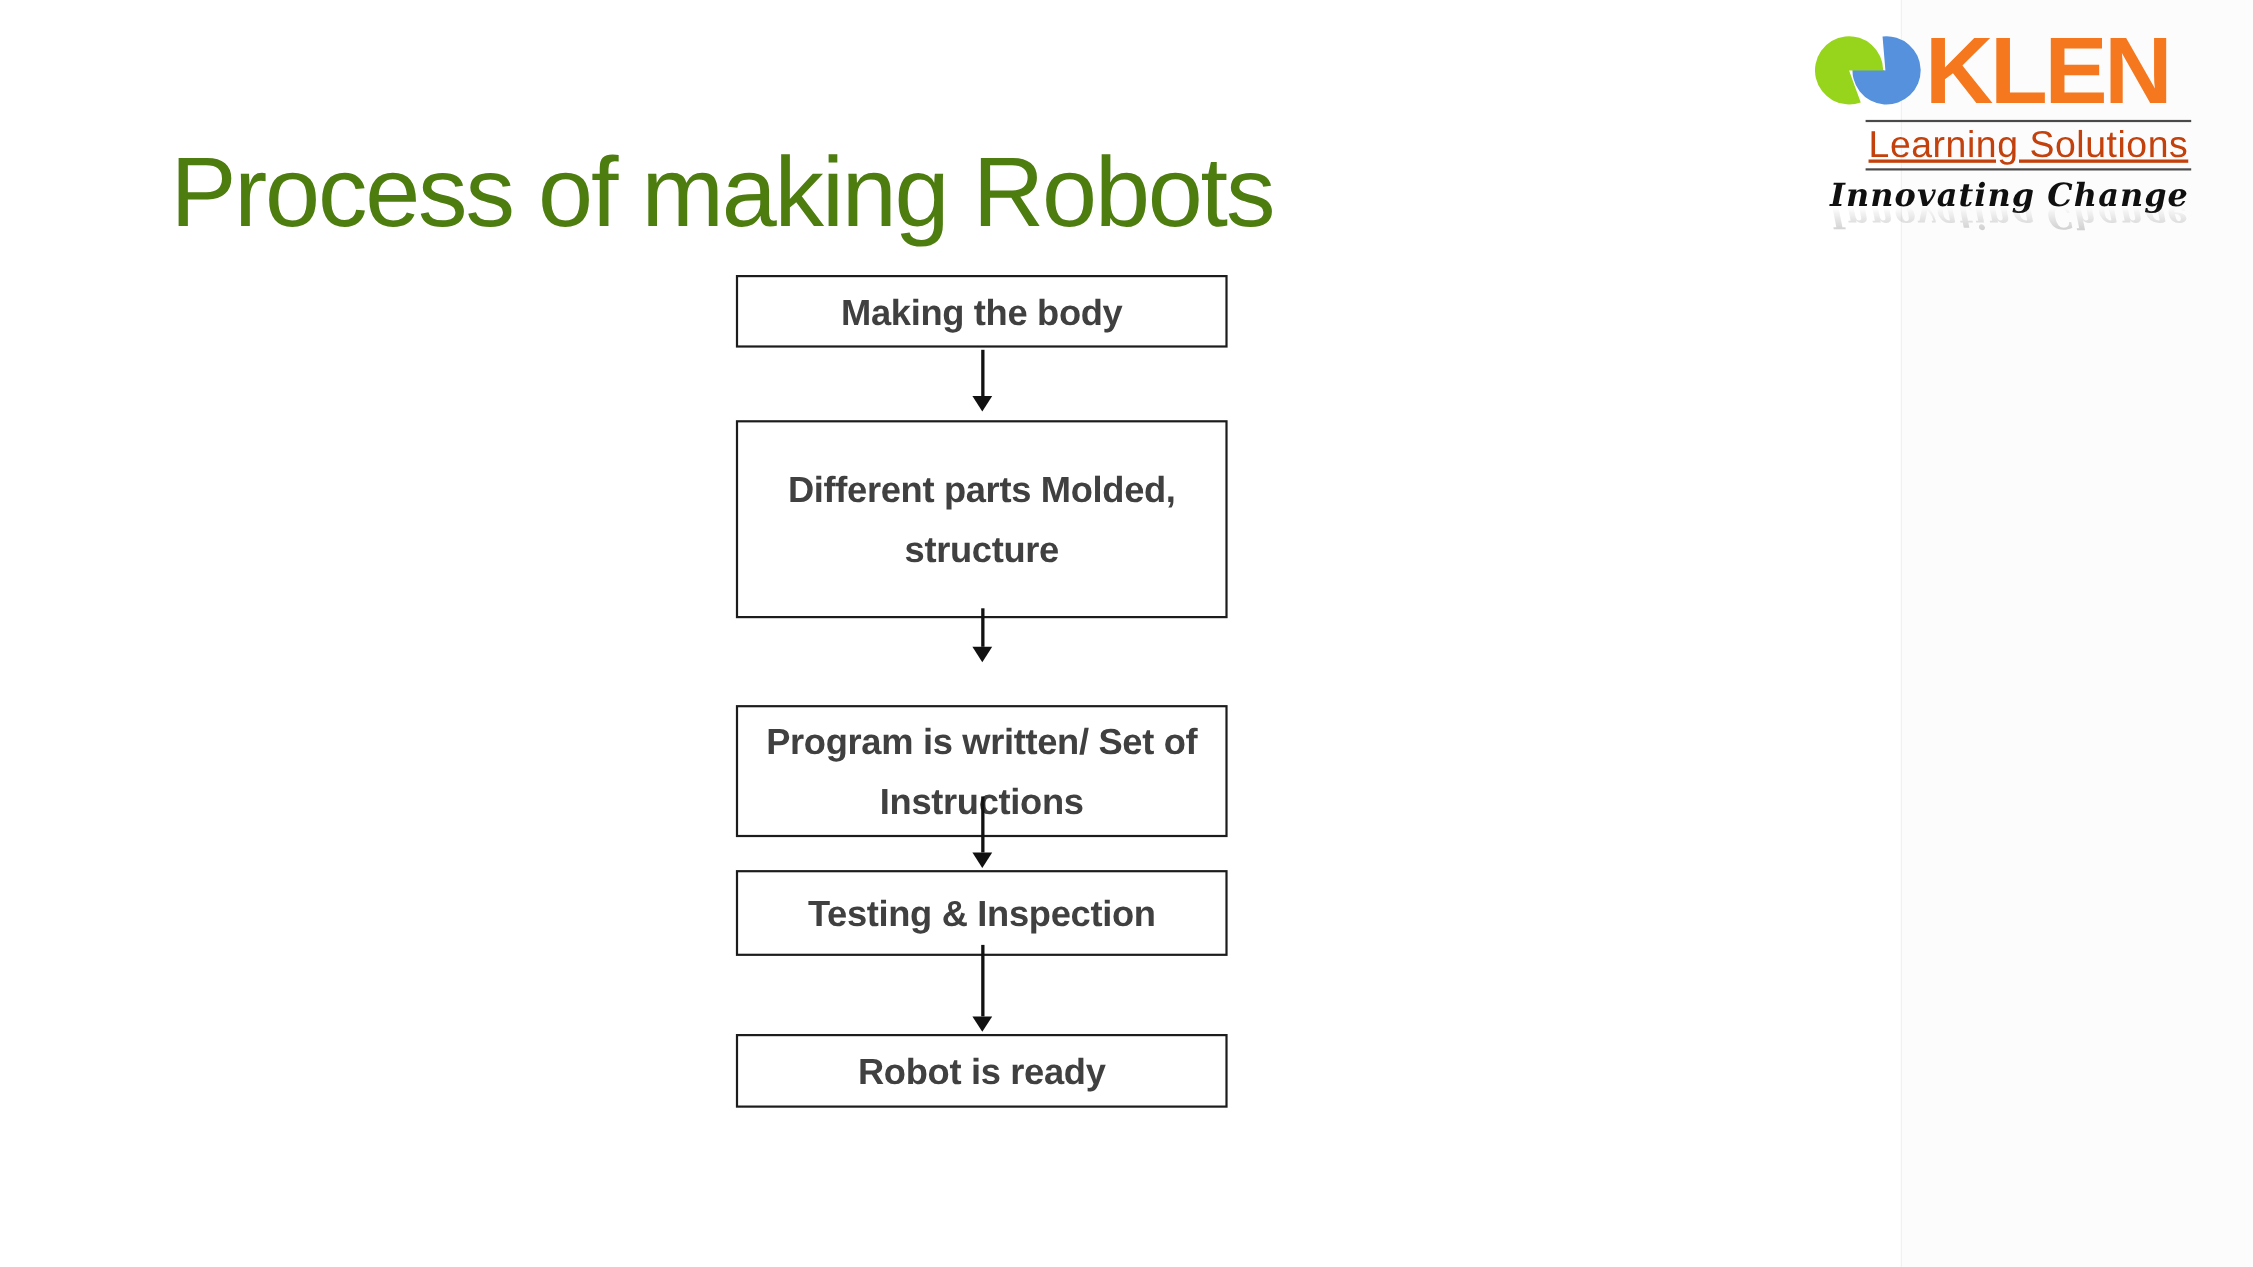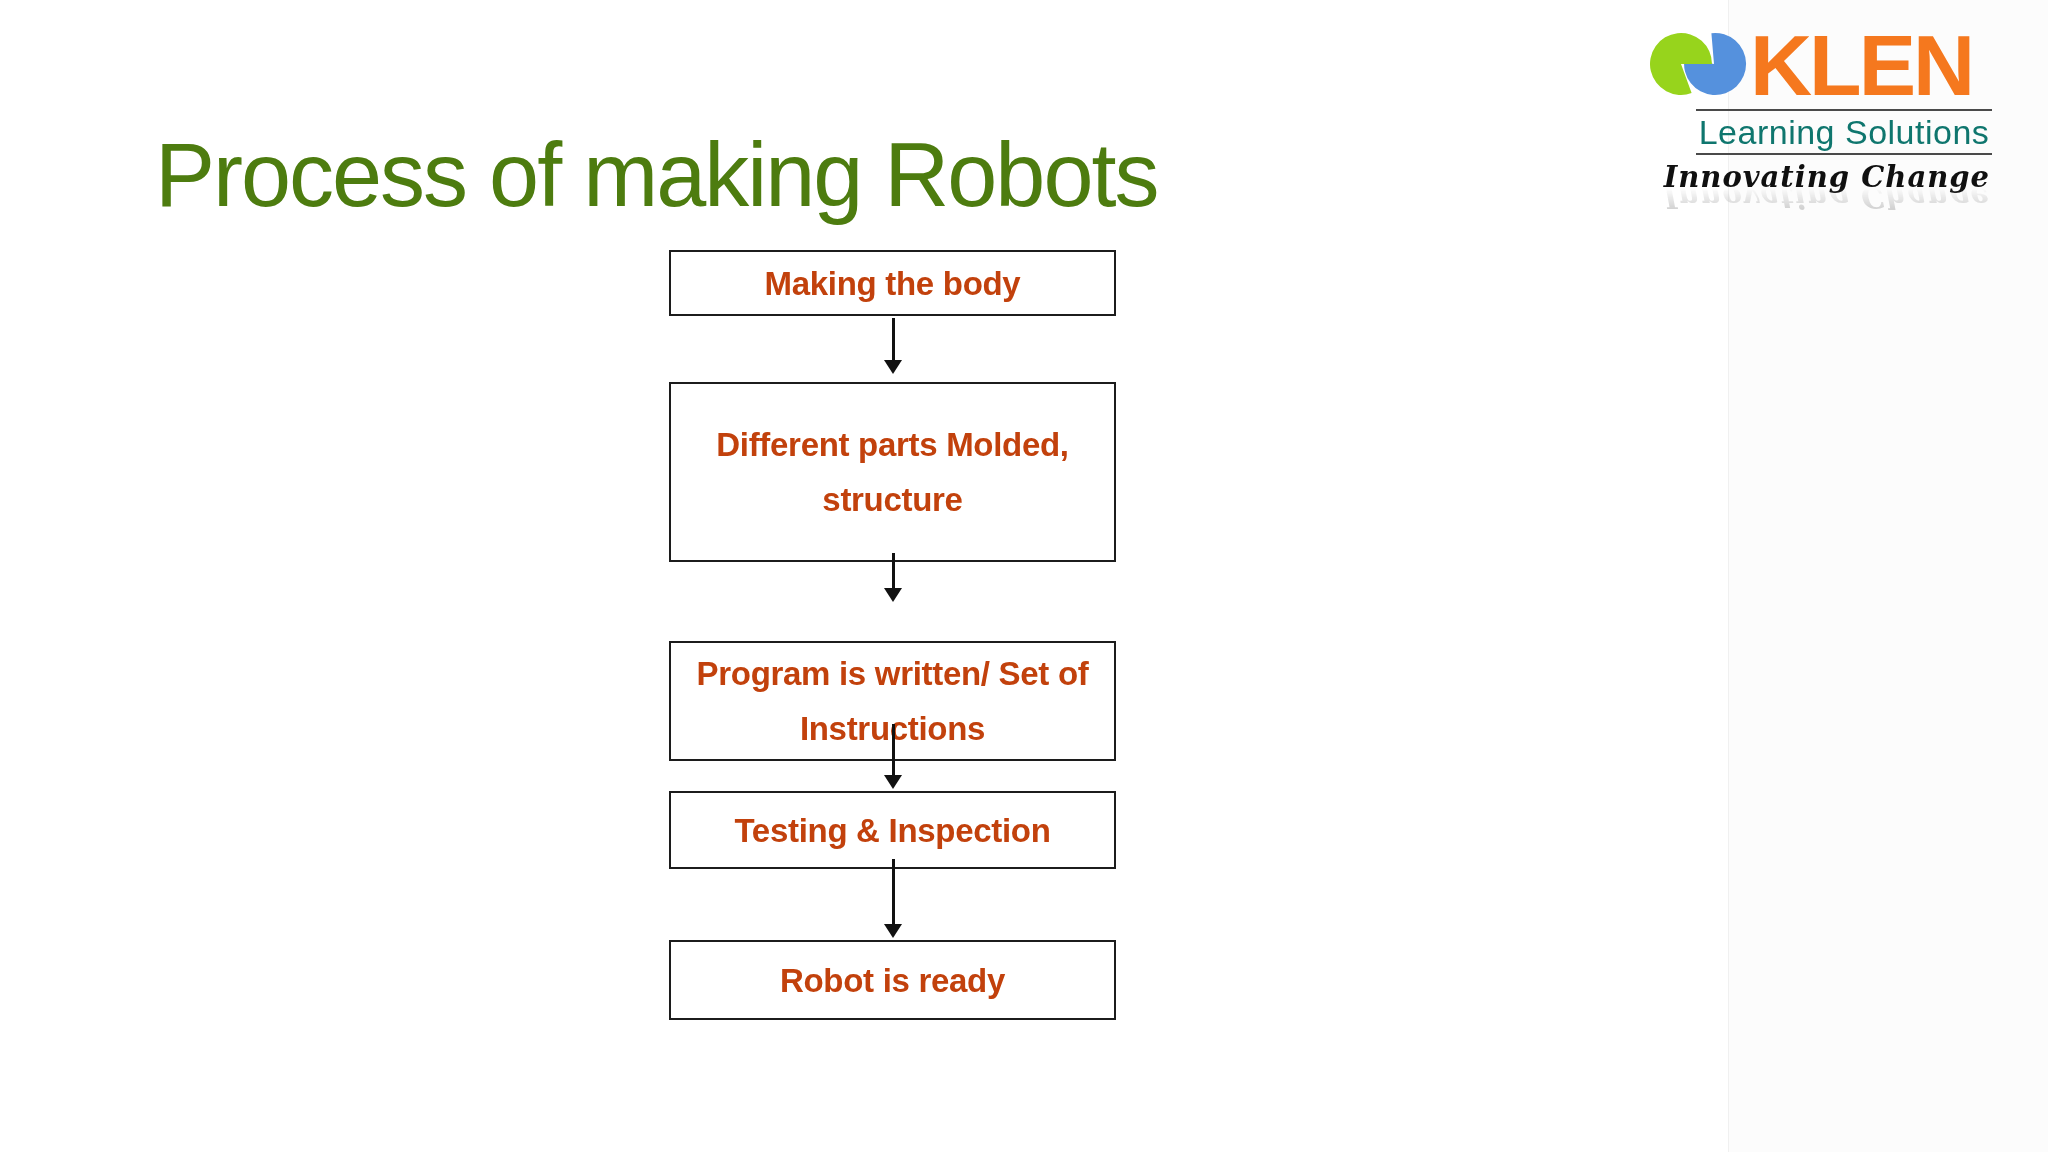--- a/index.html
+++ b/index.html
@@ -28,27 +28,27 @@
 
   
   .fbox{
     position:absolute;left:669px;width:447px;box-sizing:border-box;
     border:2px solid #1c1c1c;background:#ffffff;
     display:flex;flex-direction:column;justify-content:center;align-items:center;
     text-align:center;z-index:1;
   }
   .fline{
     font-size:33px;font-weight:700;letter-spacing:-0.3px;
-    color:#c2410c;line-height:55px;white-space:nowrap;
+    color:#404040;line-height:55px;white-space:nowrap;
   }
   .b1{top:250px;height:66px;}
   .b2{top:382px;height:180px;}
   .b3{top:603px;height:120px;margin-top:38px;}
   .b4{top:791px;height:78px;}
-  .b5{top:940px;height:80px;}
+  .b5{top:940px;height:67px;}
 
   
   .arrow{position:absolute;left:884px;width:18px;display:flex;flex-direction:column;align-items:center;z-index:1;}
   .arrow .shaft{width:3px;background:#111111;}
   .arrow .head{width:0;height:0;border-left:9px solid transparent;border-right:9px solid transparent;border-top:14px solid #111111;}
   .a1{top:318px;} .a1 .shaft{height:42px;}
   .a2{top:553px;} .a2 .shaft{height:35px;}
   .a3{top:724px;} .a3 .shaft{height:51px;}
   .a4{top:859px;} .a4 .shaft{height:65px;}
 
@@ -57,21 +57,21 @@
   .logo-top{display:flex;align-items:flex-start;height:72px;}
   .logo-mark{width:100px;height:68px;flex:0 0 auto;}
   .brand{
     font-size:86px;font-weight:700;letter-spacing:-3px;line-height:70px;
     color:#F5781E;font-family:"Liberation Sans", sans-serif;
   }
   .rule{height:2px;background:#4a4a4a;margin-left:46px;}
   .rule-top{margin-top:7px;}
   .logo-sub{
     margin-left:46px;text-align:center;
-    font-size:34px;line-height:42px;color:#0f766e;letter-spacing:0.5px;
+    font-size:34px;line-height:42px;color:#c2410c;letter-spacing:0.5px;text-decoration:underline;
   }
   .logo-tag{
     margin-top:6px;text-align:right;padding-right:2px;
     font-family:"DejaVu Serif", cursive;font-style:italic;font-weight:700;
     font-size:29px;line-height:32px;color:#101010;letter-spacing:1px;
   }
   .logo-tag-refl{
     transform:scaleY(-1);
     color:#a9a9a9;opacity:0.55;filter:blur(0.7px);
     margin-top:-6px;height:26px;overflow:hidden;

